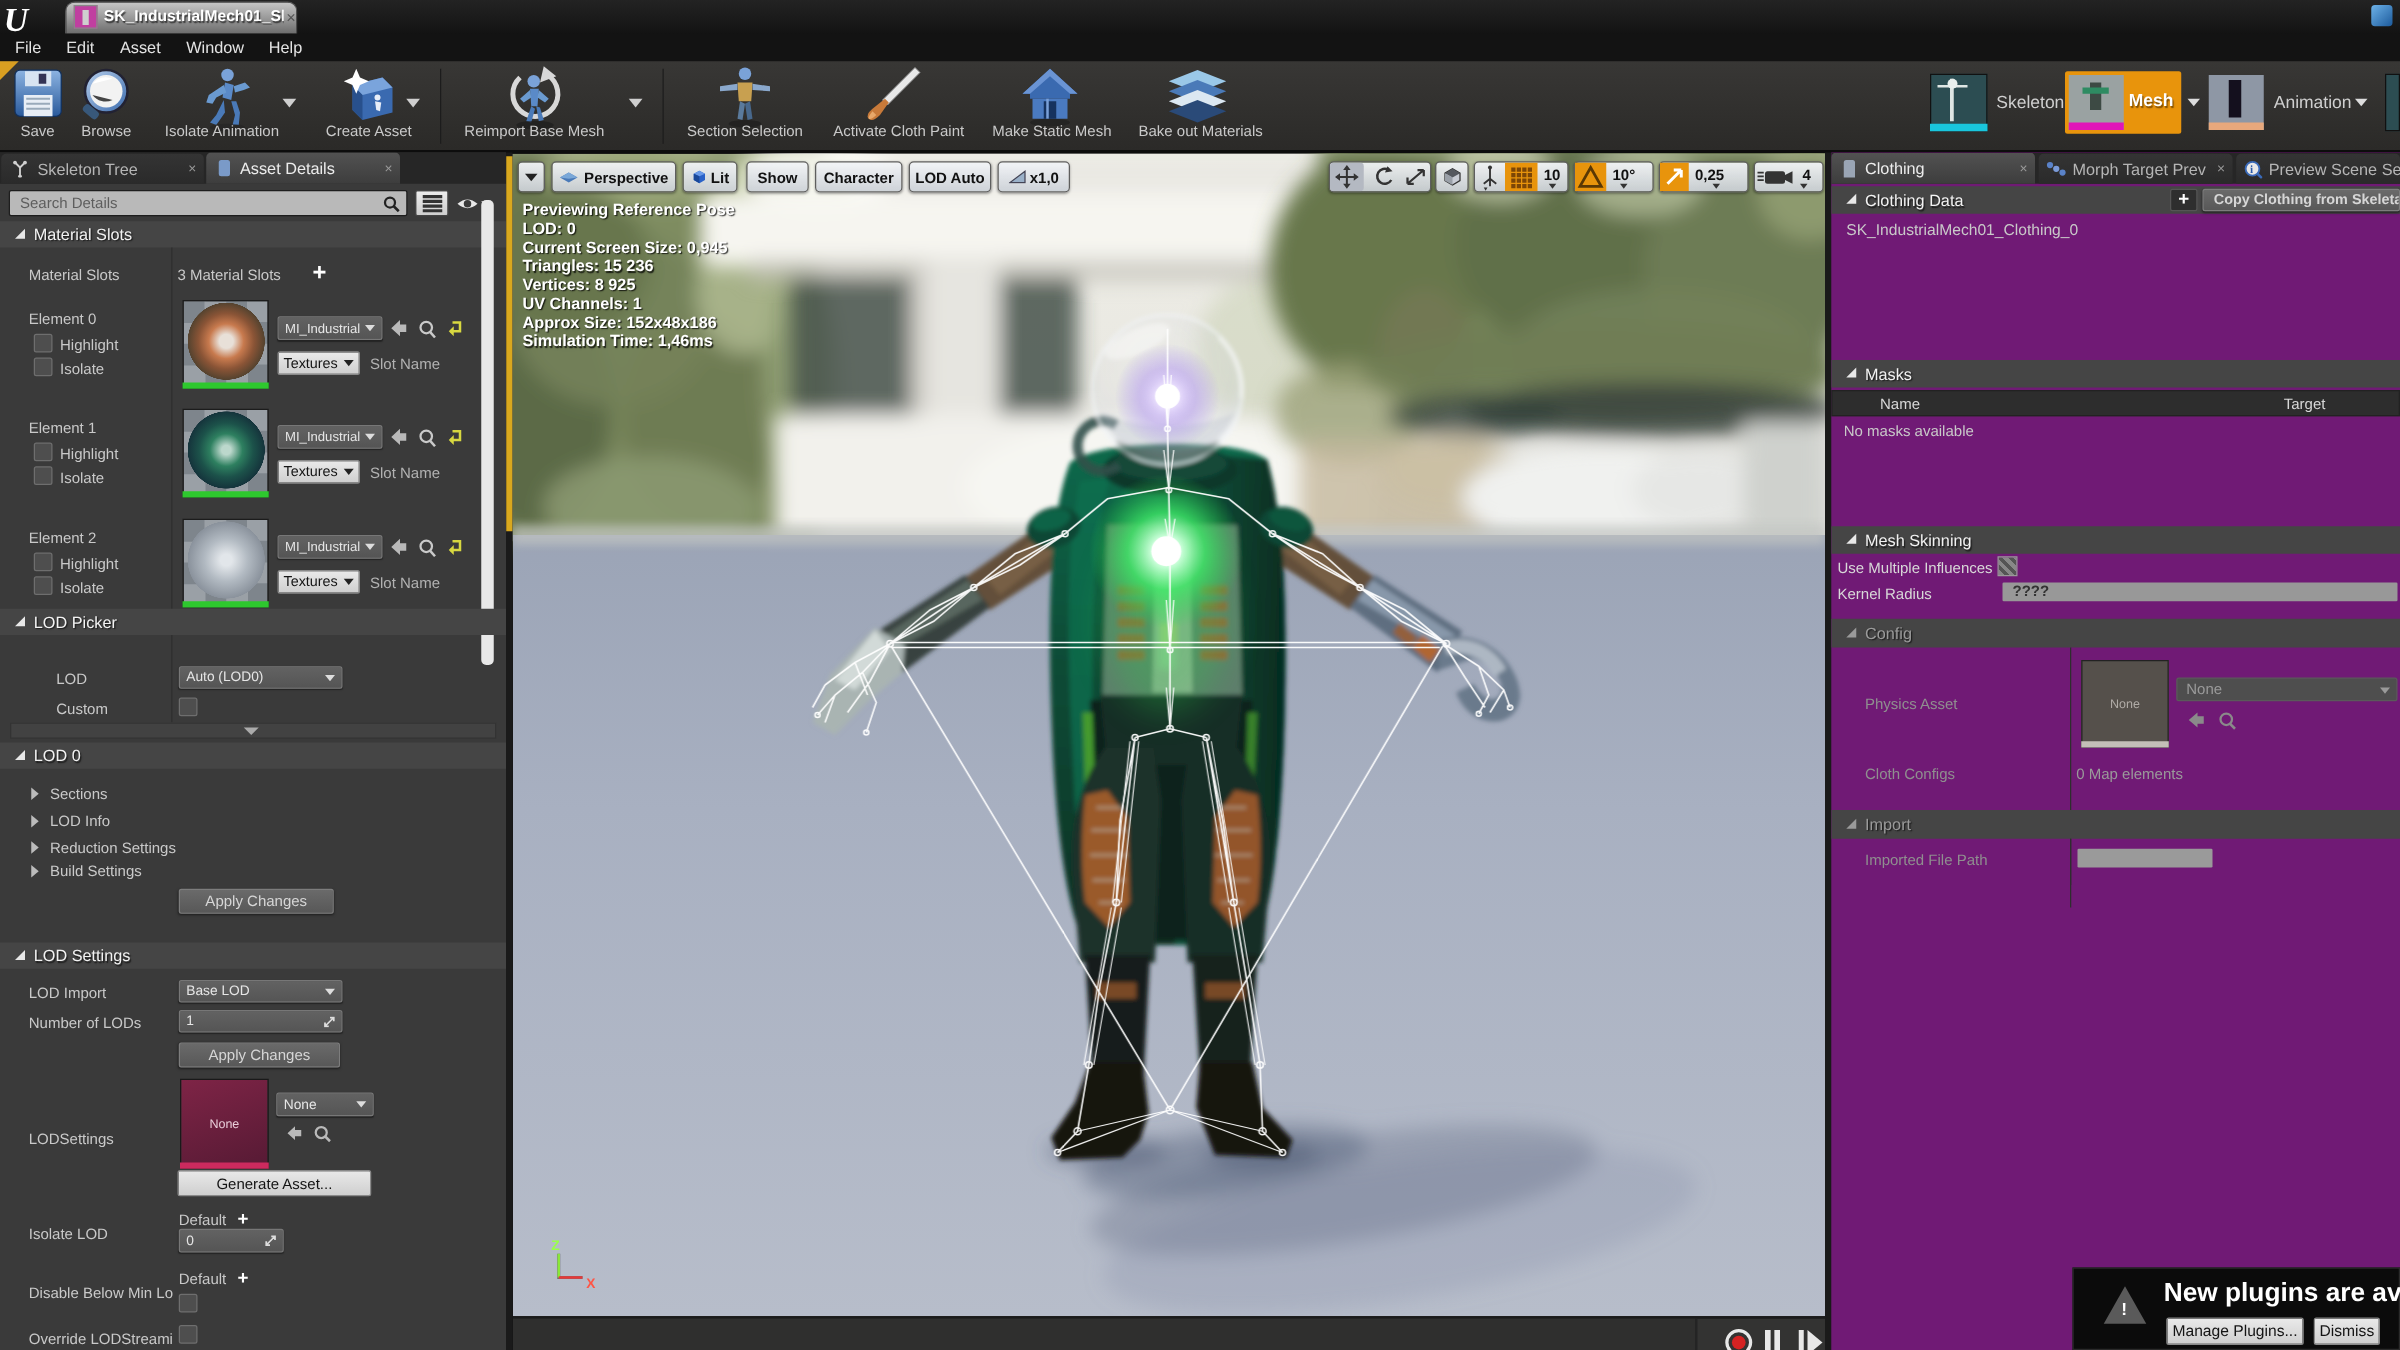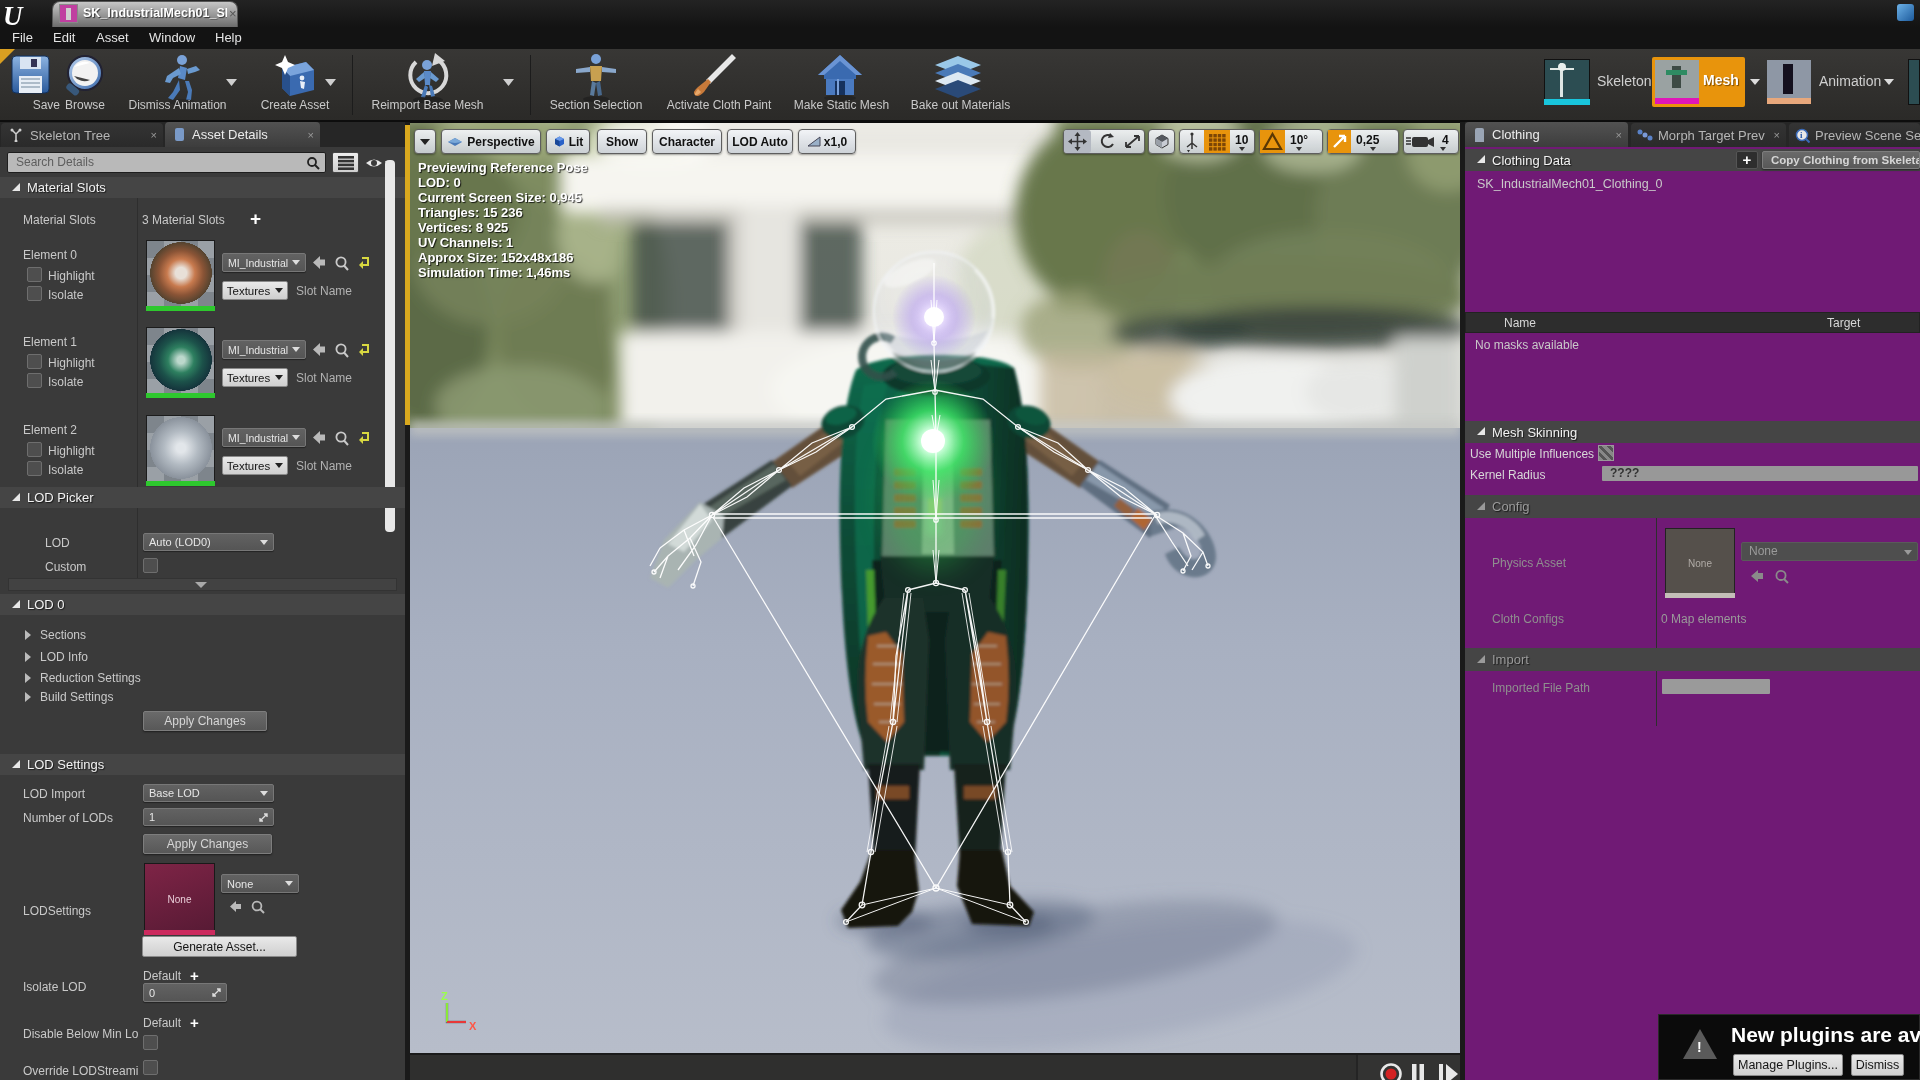--- a/index.html
+++ b/index.html
@@ -132,23 +132,23 @@
     </g>
 
   <g transform="translate(935,6)">
       <path d="M23 0 L46 9 L23 18 L0 9 Z" fill="#9ac8e8"></path>
       <path d="M23 8 L46 17 L23 26 L0 17 Z" fill="#4a7ab8"></path>
       <path d="M23 16 L46 25 L23 34 L0 25 Z" fill="#dce8f2"></path>
       <path d="M23 24 L46 33 L23 42 L0 33 Z" fill="#2a4a78"></path>
     </g>
 </svg>
 
-<div class="lbl" style="left:0px;top:98px;width:60px;text-align:right">Save</div>
+<div class="lbl" style="left:0px;top:98px;width:60px;text-align:center">Save</div>
 <div class="lbl" style="left:55px;top:98px;width:60px;text-align:center">Browse</div>
-<div class="lbl" style="left:115px;top:98px;width:125px;text-align:center">Dismiss Animation</div>
+<div class="lbl" style="left:115px;top:98px;width:125px;text-align:center">Isolate Animation</div>
 <div class="lbl" style="left:250px;top:98px;width:90px;text-align:center">Create Asset</div>
 <div class="abs" style="left:352px;top:55px;width:1px;height:60px;background:#1c1c1c"></div>
 <div class="lbl" style="left:360px;top:98px;width:135px;text-align:center">Reimport Base Mesh</div>
 <div class="abs" style="left:530px;top:55px;width:1px;height:60px;background:#1c1c1c"></div>
 <div class="lbl" style="left:537px;top:98px;width:118px;text-align:center">Section Selection</div>
 <div class="lbl" style="left:655px;top:98px;width:128px;text-align:center">Activate Cloth Paint</div>
 <div class="lbl" style="left:785px;top:98px;width:113px;text-align:center">Make Static Mesh</div>
 <div class="lbl" style="left:898px;top:98px;width:125px;text-align:center">Bake out Materials</div>
 
 <div class="abs" style="left:1544px;top:59px;width:46px;height:46px;background:#2c4d52;border:1px solid #111"></div>
@@ -718,20 +718,21 @@
         <path d="M11 11 L14.5 14.5" stroke="#3a6ab8" stroke-width="2"></path>
       </svg>
     <span style="color:#b5b5b5;font-size:13px;margin-left:5px;white-space:nowrap">Preview Scene Set</span>
   </div>
 
   <div class="hdr" style="top:27px;width:455px;height:22px"><div class="tri"></div>Clothing Data</div>
   <div class="abs" style="left:271px;top:29px;width:22px;height:18px;background:#2e2e2e;border:1px solid #555;border-radius:2px;color:#fff;font-size:15px;font-weight:bold;text-align:center;line-height:16px">+</div>
   <div class="gbtn" style="left:297px;top:29px;width:158px;height:18px;font-weight:bold;font-size:11.5px;justify-content:flex-start;padding-left:8px;white-space:nowrap;overflow:hidden">Copy Clothing from SkeletalM</div>
   <div class="lbl" style="left:12px;top:55px;font-size:12.5px">SK_IndustrialMech01_Clothing_0</div>
 
+  <div class="hdr" style="top:166px;width:455px;height:22px"><div class="tri"></div>Masks</div>
   <div class="abs" style="left:0;top:190px;width:455px;height:21px;background:#2d2d2d;border:1px solid #222"></div>
   <div class="lbl" style="left:39px;top:194px;color:#d8d8d8">Name</div>
   <div class="lbl" style="left:362px;top:194px;color:#d8d8d8">Target</div>
   <div class="lbl" style="left:10px;top:216px">No masks available</div>
 
   <div class="hdr" style="top:299px;width:455px;height:22px"><div class="tri"></div>Mesh Skinning</div>
   <div class="lbl" style="left:5px;top:325px;color:#d8d8d8">Use Multiple Influences</div>
   <div class="abs" style="left:133px;top:323px;width:16px;height:16px;border:1px solid #999;background:repeating-linear-gradient(45deg,#888 0 3px,#555 3px 6px)"></div>
   <div class="lbl" style="left:5px;top:346px;color:#d8d8d8">Kernel Radius</div>
   <div class="abs" style="left:137px;top:344px;width:316px;height:15px;background:#989898;border-radius:1px;color:#333;font-size:12px;font-weight:bold;line-height:15px;padding-left:8px">????</div>

